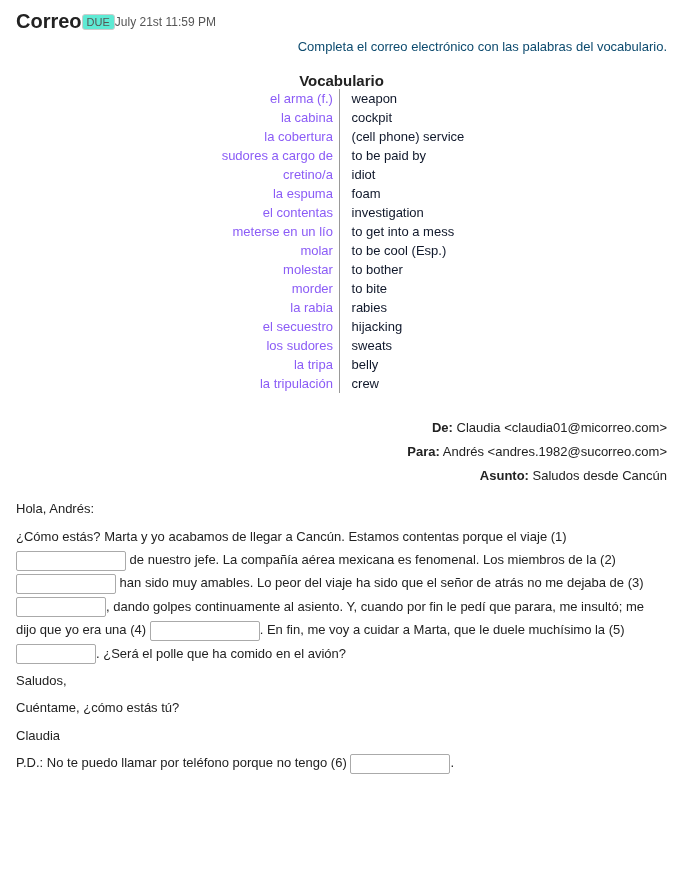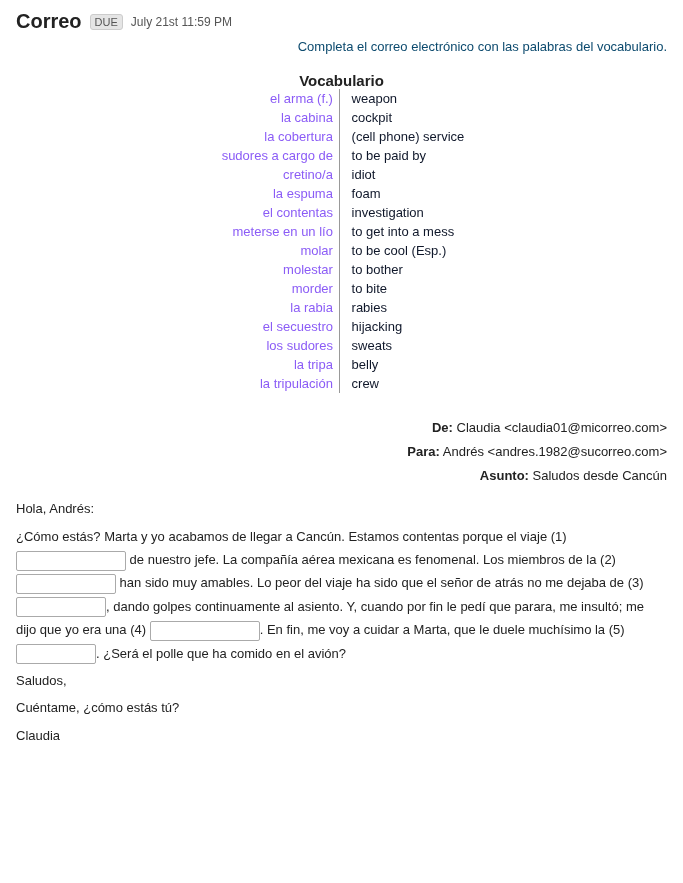--- a/index.html
+++ b/index.html
@@ -7,29 +7,28 @@
       font-family: Arial, sans-serif;
       font-size: 14px;
       color: #222;
       background: #fff;
       padding: 10px 16px;
       max-width: 683px;
     }
     .header {
       display: flex;
       align-items: center;
-      gap: 8px;
       margin-bottom: 6px;
     }
     .header-title {
       font-size: 20px;
       font-weight: bold;
     }
     .due-badge {
-      background: #e5e5e5;
+      background: #5eead4;
       border: 1px solid #ccc;
       border-radius: 3px;
       font-size: 11px;
       padding: 1px 4px;
       color: #555;
     }
     .due-date {
       font-size: 12px;
       color: #555;
     }
@@ -216,14 +215,15 @@
       <strong>Asunto:</strong>
       <span>Saludos desde Cancún</span>
     </p>
   </div>
   <div class="email-body" id="email-body">
       <p>Hola, Andrés:</p>
       <p><span>¿Cómo estás? Marta y yo acabamos de llegar a Cancún. Estamos contentas porque el viaje (1)&nbsp;</span><input type="text" class="fill-blank" style="width: 110px;"><span>&nbsp;de nuestro jefe. La compañía aérea mexicana es fenomenal. Los miembros de la (2)&nbsp;</span><input type="text" class="fill-blank" style="width: 100px;"><span>&nbsp;han sido muy amables. Lo peor del viaje ha sido que el señor de atrás no me dejaba de (3)&nbsp;</span><input type="text" class="fill-blank" style="width: 90px;"><span>, dando golpes continuamente al asiento. Y, cuando por fin le pedí que parara, me insultó; me dijo que yo era una (4)&nbsp;</span><input type="text" class="fill-blank" style="width: 110px;"><span>. En fin, me voy a cuidar a Marta, que le duele muchísimo la (5)&nbsp;</span><input type="text" class="fill-blank" style="width: 80px;"><span>. ¿Será el polle que ha comido en el avión?</span></p>
       <p>Saludos,</p>
       <p>Cuéntame, ¿cómo estás tú?</p>
       <p>Claudia</p>
+      <p><span>P.D.: No te puedo llamar por teléfono porque no tengo (6)&nbsp;</span><input type="text" class="fill-blank" style="width: 100px;"><span>.</span></p>
     </div>
 </div>
 
 </body></html>

